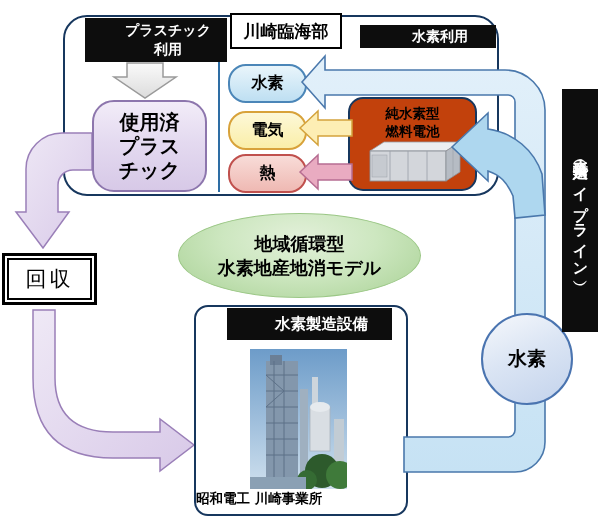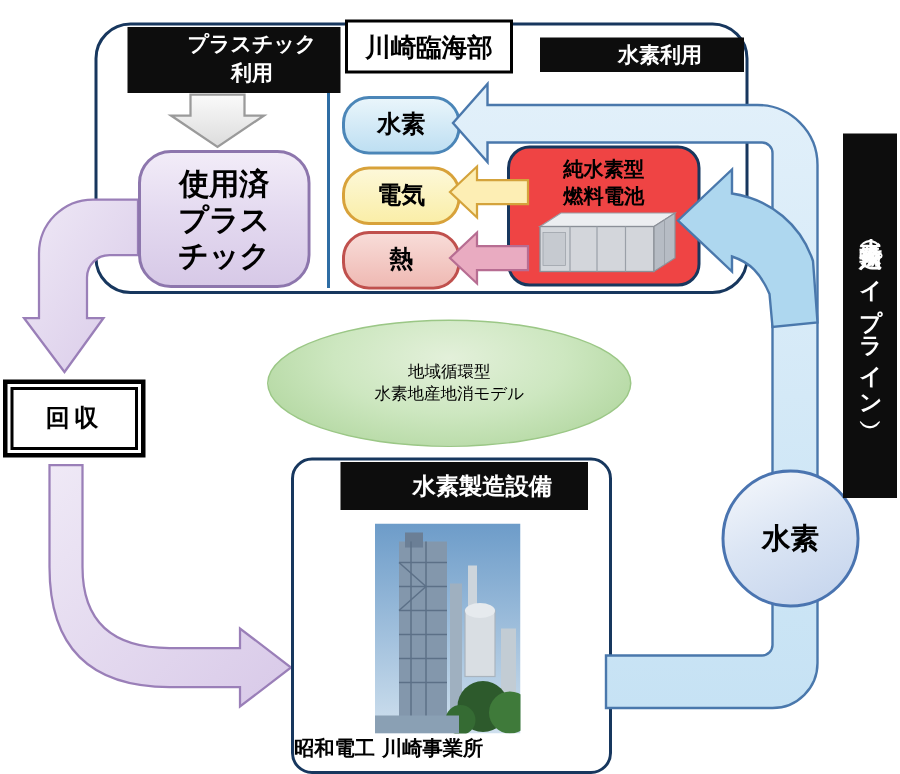--- a/index.html
+++ b/index.html
@@ -53,46 +53,46 @@
     left:228px;width:75px;height:35px;border-radius:18px;
     display:flex;align-items:center;justify-content:center;
     font-size:16px;font-weight:bold;color:#000;
   }
   .pill-hydrogen{top:64px;border:2px solid #4b86b8;background:linear-gradient(180deg,#e9f5fb 0%,#bedff2 100%);}
   .pill-electricity{top:111px;border:2px solid #d8a23a;background:linear-gradient(180deg,#fdf8d8 0%,#faeea8 100%);}
   .pill-heat{top:154px;border:2px solid #c0504d;background:linear-gradient(180deg,#f8dcd8 0%,#efb9b3 100%);}
 
   
   .fuelcell-box{
-    left:338px;top:97px;width:125px;height:90px;border-radius:15px;
-    border:2.5px solid #17375e;background:#ef4444;
+    left:348px;top:97px;width:125px;height:90px;border-radius:15px;
+    border:2.5px solid #17375e;background:#c2410c;
   }
   .fuelcell-label{
     position:absolute;left:0;top:6px;width:100%;text-align:center;
     font-size:13.5px;font-weight:bold;color:#000;line-height:1.3;
   }
 
   
   .model-ellipse{
     left:178px;top:213px;width:241px;height:83px;border-radius:50%;
     background:radial-gradient(ellipse at 50% 30%,#e3f0da 0%,#cde7c0 45%,#a8d194 100%);
     border:1px solid #9bc786;
     display:flex;align-items:center;justify-content:center;text-align:center;
-    font-size:11px;font-weight:normal;color:#000;line-height:1.3;
+    font-size:18px;font-weight:bold;color:#000;line-height:1.3;
   }
 
   
   .recovery-outer{
     left:2px;top:253px;width:95px;height:52px;background:#fff;
     border:3px solid #000;box-sizing:border-box;padding:2px;
   }
   .recovery-inner{
     width:100%;height:100%;border:2px solid #000;box-sizing:border-box;
     display:flex;align-items:center;justify-content:center;
-    font-size:16px;font-weight:bold;letter-spacing:3px;color:#000;
+    font-size:21px;font-weight:normal;letter-spacing:3px;color:#000;
   }
 
   
   .plant-box{
     left:194px;top:305px;width:210px;height:207px;border-radius:14px;
     border:2.5px solid #17375e;background:#fff;
   }
   .plant-photo{position:absolute;left:54px;top:42px;width:97px;height:140px;}
   .plant-caption{
     position:absolute;left:0;bottom:6px;width:100%;text-align:left;

